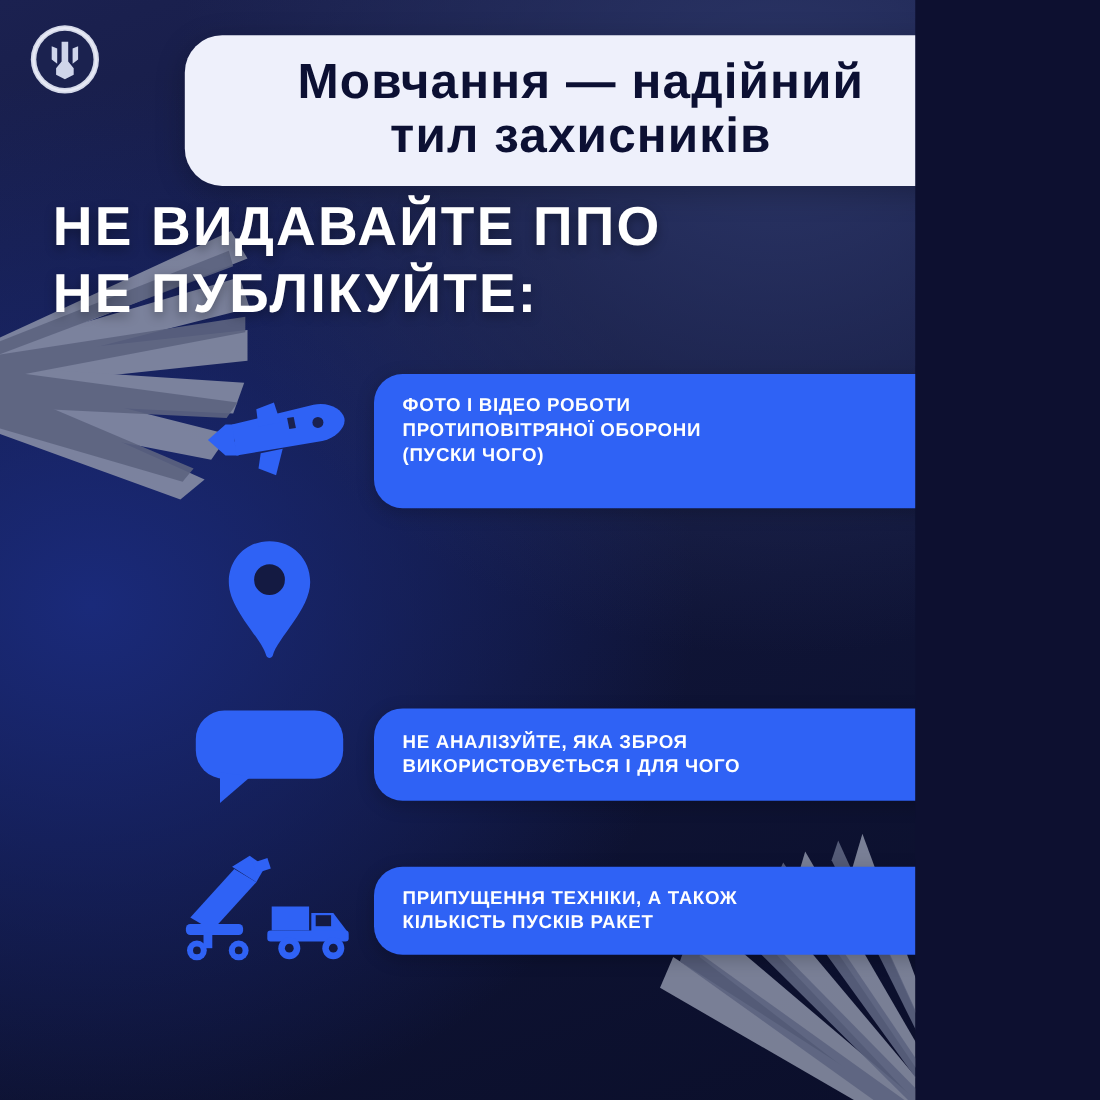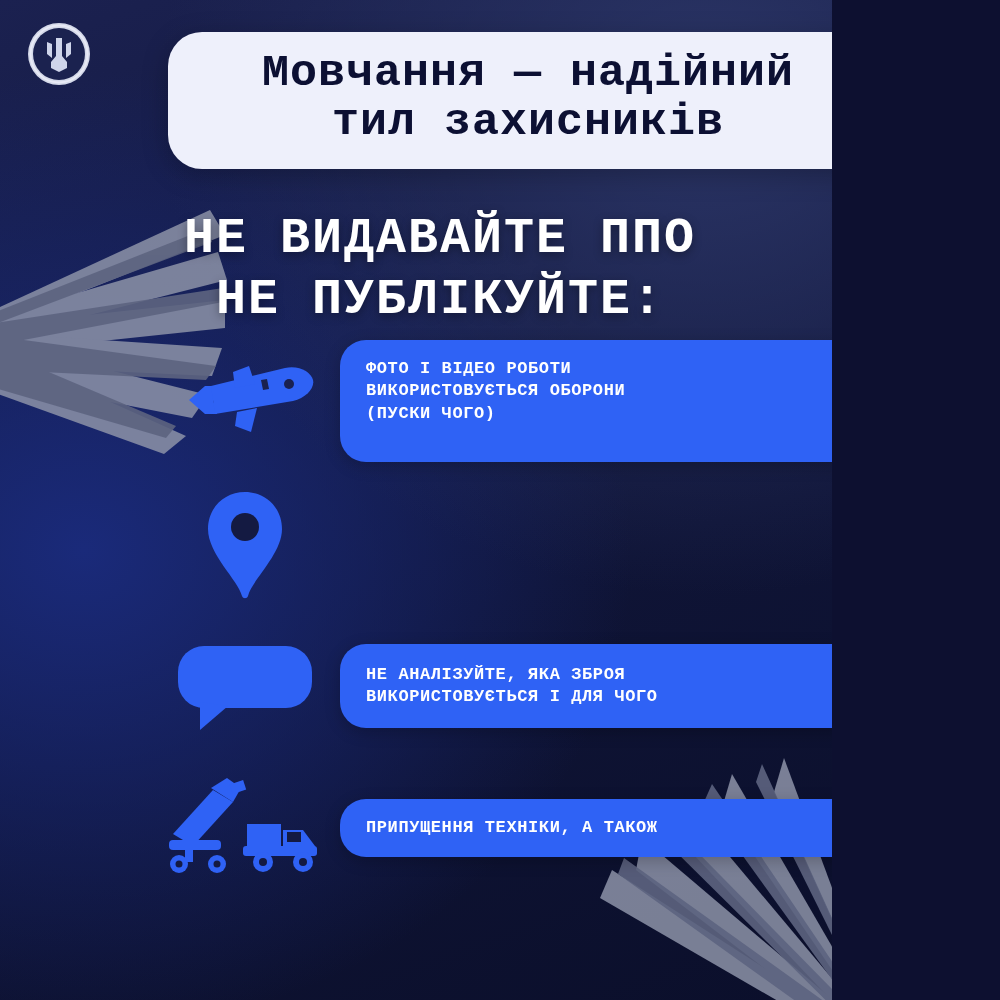--- a/index.html
+++ b/index.html
@@ -15,21 +15,20 @@
   }
   .poster {
     position: relative;
     width: 832px;
     height: 1000px;
     overflow: hidden;
     background:
       radial-gradient(120% 90% at 85% 10%, #2b3566 0%, rgba(43,53,102,0) 55%),
       radial-gradient(110% 80% at 10% 55%, #1a2a7a 0%, rgba(26,42,122,0) 60%),
       linear-gradient(160deg, #1b2150 0%, #141a42 30%, #0f1436 60%, #0b0f2b 100%);
-    font-family: Liberation Mono, monospace;
   }
 
   
   .fan {
     position: absolute;
     pointer-events: none;
   }
   .fan-left {
     left: -60px;
     top: 180px;
@@ -69,22 +68,21 @@
     font-weight: 700;
     font-size: 45px;
     line-height: 1.08;
     letter-spacing: 1px;
   }
 
   .subtitle {
     position: absolute;
     left: 0;
     right: 0;
-    top: 208px;
-    text-align: center;
+    top: 176px;
     color: #ffffff;
     font-weight: 700;
     font-size: 50px;
     line-height: 1.22;
     letter-spacing: 2px;
     text-shadow: 0 3px 10px rgba(0,0,0,0.35);
     padding-left: 48px;
   }
 
   .list {
@@ -204,21 +202,21 @@
             <path d="M46,40 L120,22 C134,19 146,26 148,34 C150,42 141,52 128,55 L50,68 Z"></path>
             <path d="M72,66 L92,62 L86,86 L70,80 Z"></path>
             <path d="M70,42 L90,38 L84,20 L68,26 Z"></path>
             <circle cx="124" cy="38" r="5" fill="#1a2150"></circle>
             <path d="M96,34 L102,33 L104,43 L98,44 Z" fill="#1a2150"></path>
           </g>
         </svg>
       </div>
       <div class="bubble">
         <div>ФОТО І ВІДЕО РОБОТИ</div>
-        <div>ВИКОРИСТОВУЄТЬСЯ ОБОРОНИ</div>
+        <div>ПРОТИПОВІТРЯНОЇ ОБОРОНИ</div>
         <div>(ПУСКИ ЧОГО)</div>
       </div>
     </div>
 
     <div class="row row-2">
       <div class="icon-cell">
         <svg width="110" height="120" viewBox="0 0 110 120">
           <g fill="#2f62f5">
             <path d="M55,8 C34,8 18,24 18,45 C18,70 48,96 52,112 C53,115 57,115 58,112 C62,96 92,70 92,45 C92,24 76,8 55,8 Z"></path>
             <circle cx="55" cy="43" r="14" fill="#141a42"></circle>
@@ -263,17 +261,18 @@
             <circle cx="108" cy="94" r="4" fill="#141a42"></circle>
             <circle cx="148" cy="94" r="4" fill="#141a42"></circle>
             <circle cx="24" cy="96" r="3.5" fill="#141a42"></circle>
             <circle cx="62" cy="96" r="3.5" fill="#141a42"></circle>
             <rect x="132" y="64" width="14" height="10" fill="#141a42"></rect>
           </g>
         </svg>
       </div>
       <div class="bubble">
         <div>ПРИПУЩЕННЯ ТЕХНІКИ, А ТАКОЖ</div>
+        <div>КІЛЬКІСТЬ ПУСКІВ РАКЕТ</div>
       </div>
     </div>
 
   </div>
 </div>
 
 </body></html>

